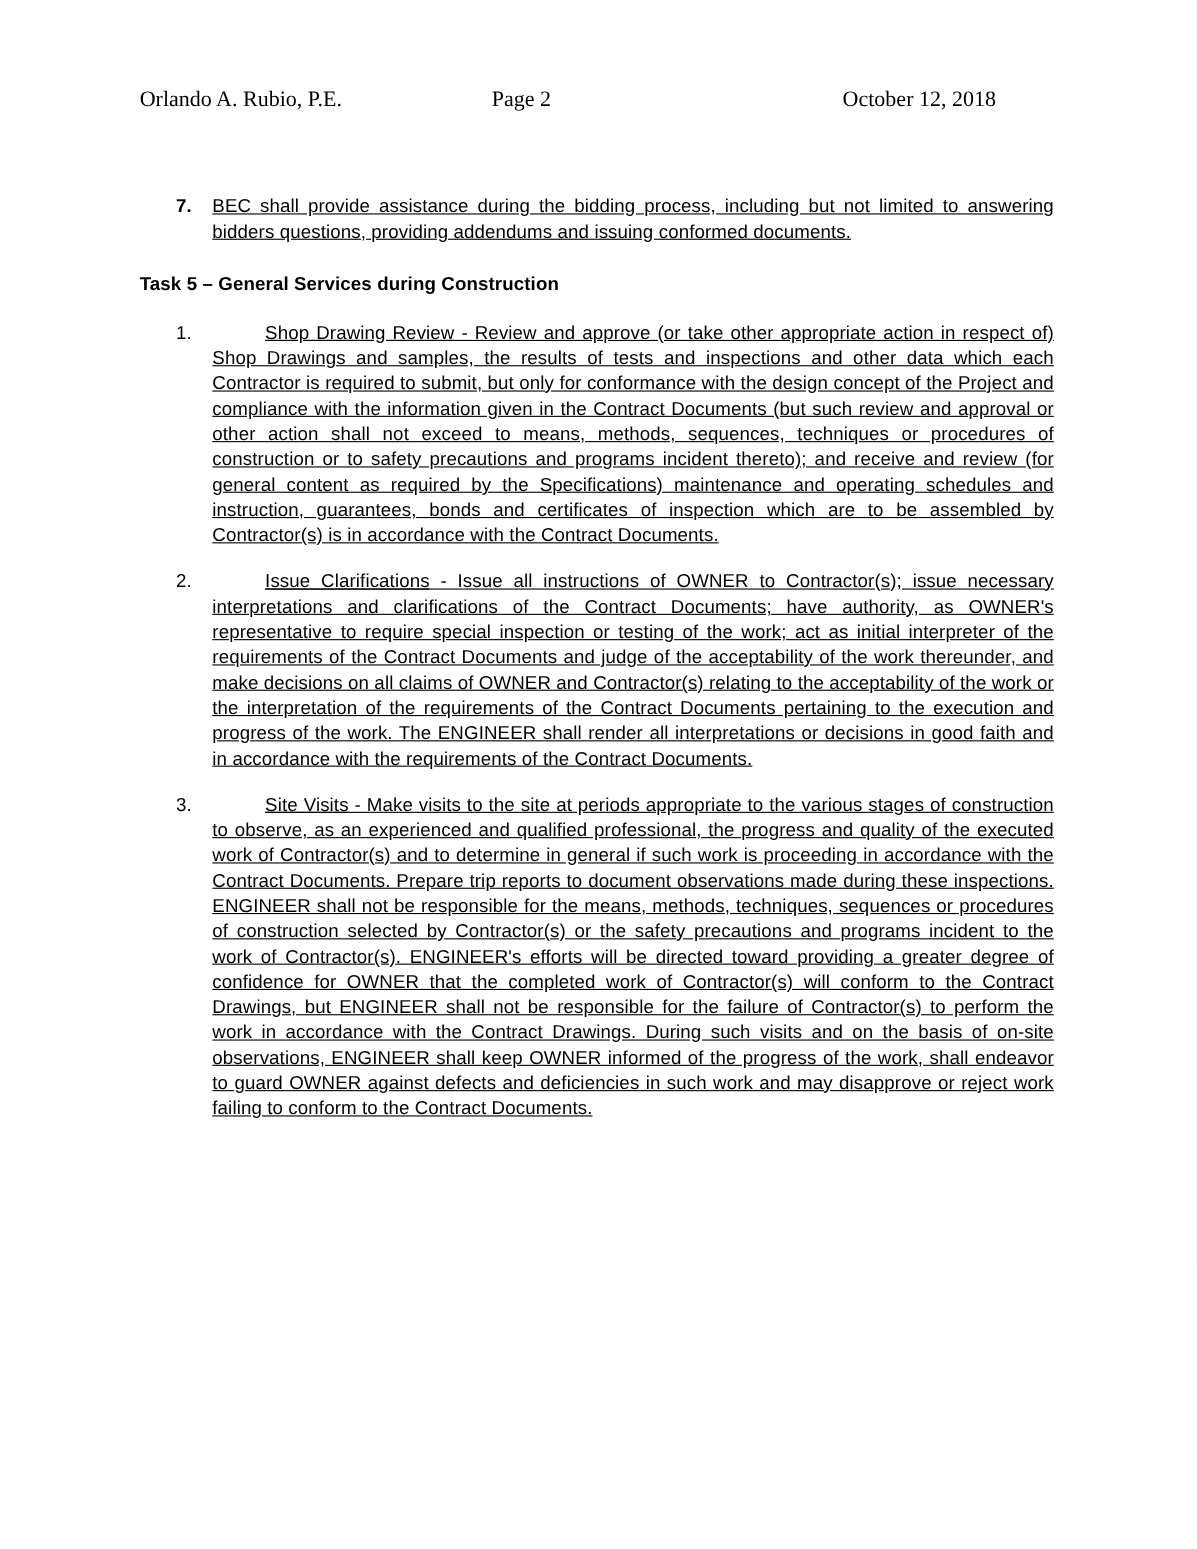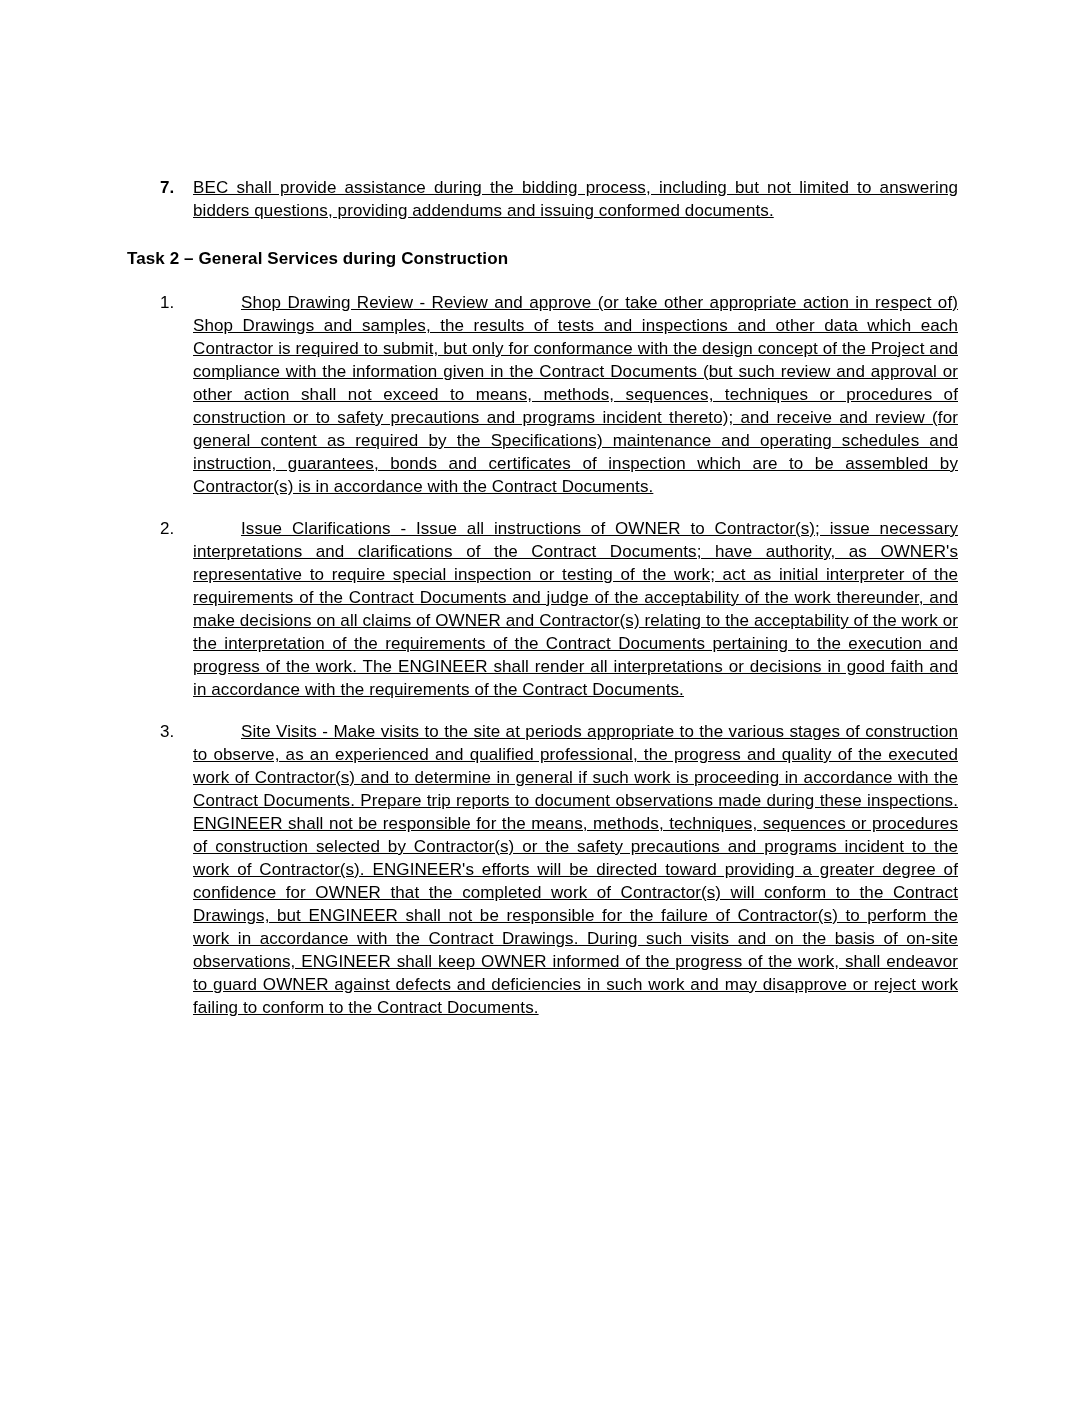--- a/index.html
+++ b/index.html
@@ -64,29 +64,34 @@
     margin: 25px 0 21px 0;
   }
   .underline { text-decoration: underline; margin-left: 48px; }
   .task-item { margin-bottom: 19px; }
 </style>
 </head>
 <body>
 
 <div class="page">
 
+  <div class="header">
+    <span class="h-author">Orlando A. Rubio, P.E.</span>
+    <span class="h-page">Page 2</span>
+    <span class="h-date">October 12, 2018</span>
+  </div>
 
   <div class="content">
 
     <div class="list-item">
       <span class="num bold-num">7.</span>
       <p class="body-text">BEC shall provide assistance during the bidding process, including but not limited to answering bidders questions, providing addendums and issuing conformed documents.</p>
     </div>
 
-    <h2 class="task-heading">Task 2 – General Services during Construction</h2>
+    <h2 class="task-heading">Task 5 – General Services during Construction</h2>
 
     <div class="list-item task-item">
       <span class="num">1.</span>
       <p class="body-text"><span class="underline">Shop Drawing Review</span><span> - Review and approve (or take other appropriate action in respect of) Shop Drawings and samples, the results of tests and inspections and other data which each Contractor is required to submit, but only for conformance with the design concept of the Project and compliance with the information given in the Contract Documents (but such review and approval or other action shall not exceed to means, methods, sequences, techniques or procedures of construction or to safety precautions and programs incident thereto); and receive and review (for general content as required by the Specifications) maintenance and operating schedules and instruction, guarantees, bonds and certificates of inspection which are to be assembled by Contractor(s) is in accordance with the Contract Documents.</span></p>
     </div>
 
     <div class="list-item task-item">
       <span class="num">2.</span>
       <p class="body-text"><span class="underline">Issue Clarifications</span><span> - Issue all instructions of OWNER to Contractor(s); issue necessary interpretations and clarifications of the Contract Documents; have authority, as OWNER's representative to require special inspection or testing of the work; act as initial interpreter of the requirements of the Contract Documents and judge of the acceptability of the work thereunder, and make decisions on all claims of OWNER and Contractor(s) relating to the acceptability of the work or the interpretation of the requirements of the Contract Documents pertaining to the execution and progress of the work.  The ENGINEER shall render all interpretations or decisions in good faith and in accordance with the requirements of the Contract Documents.</span></p>
     </div>

